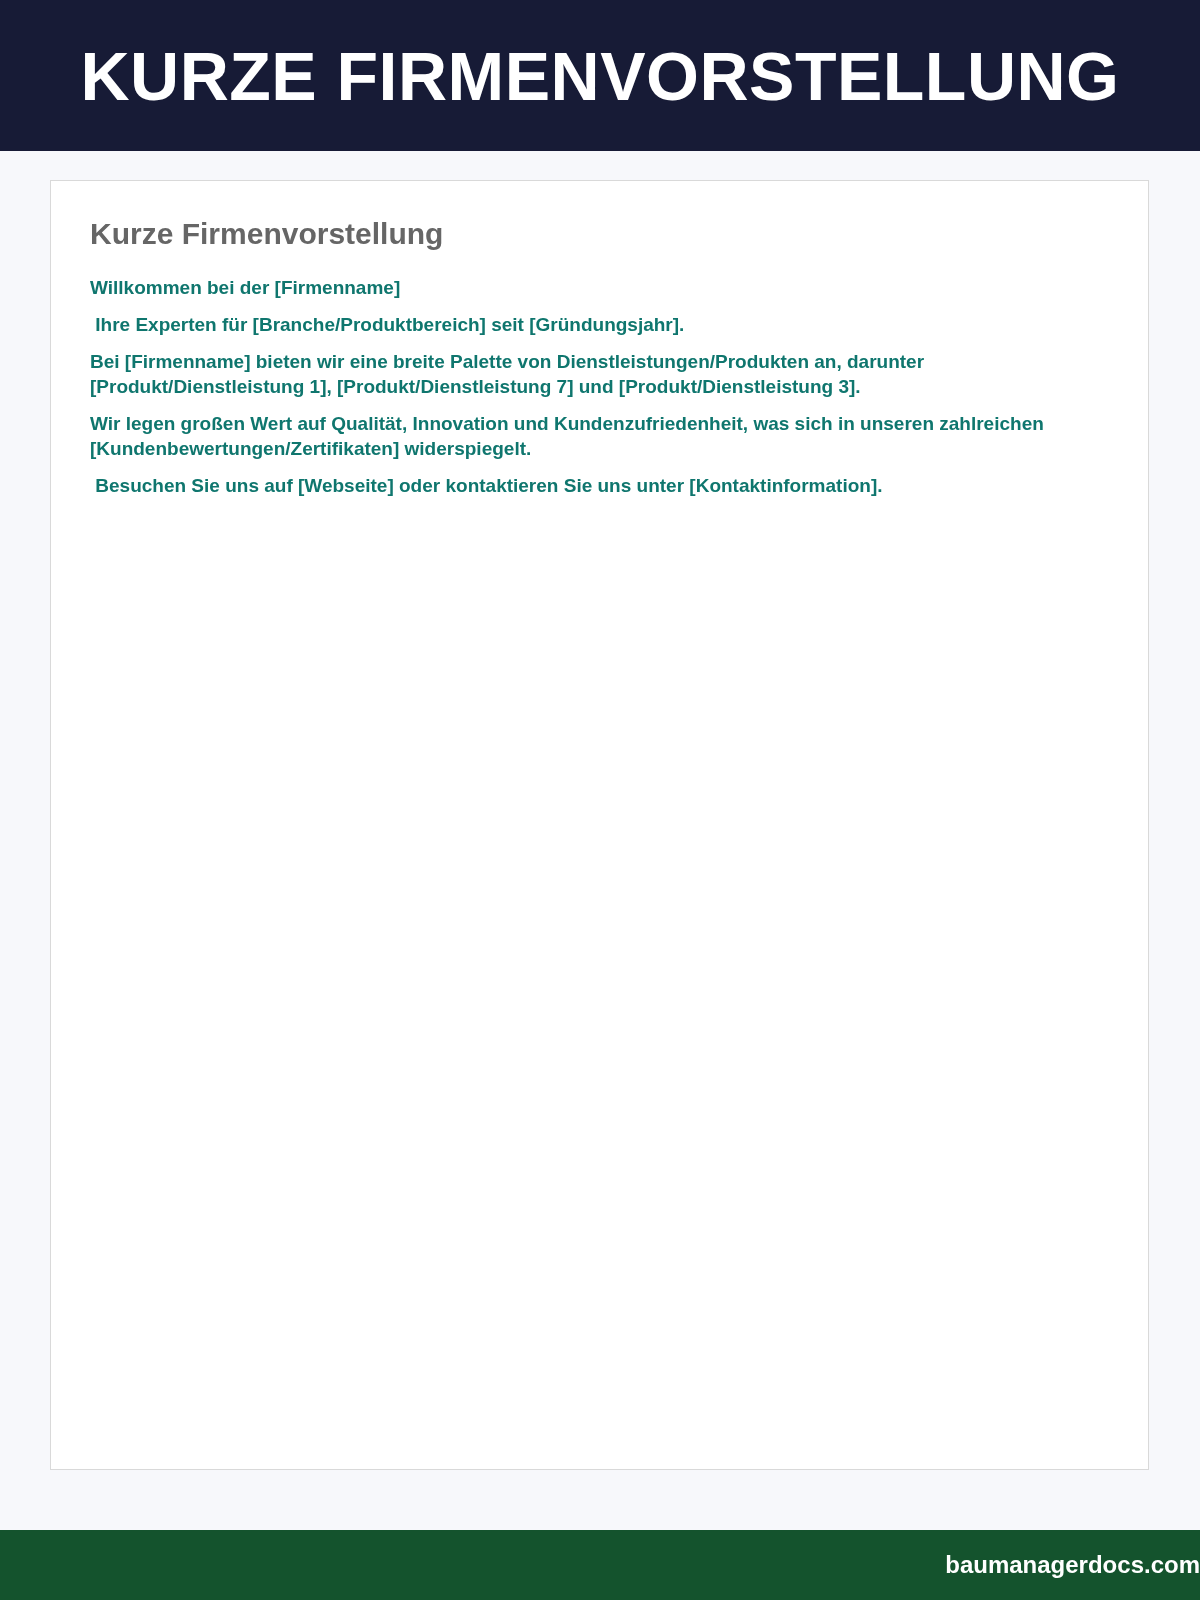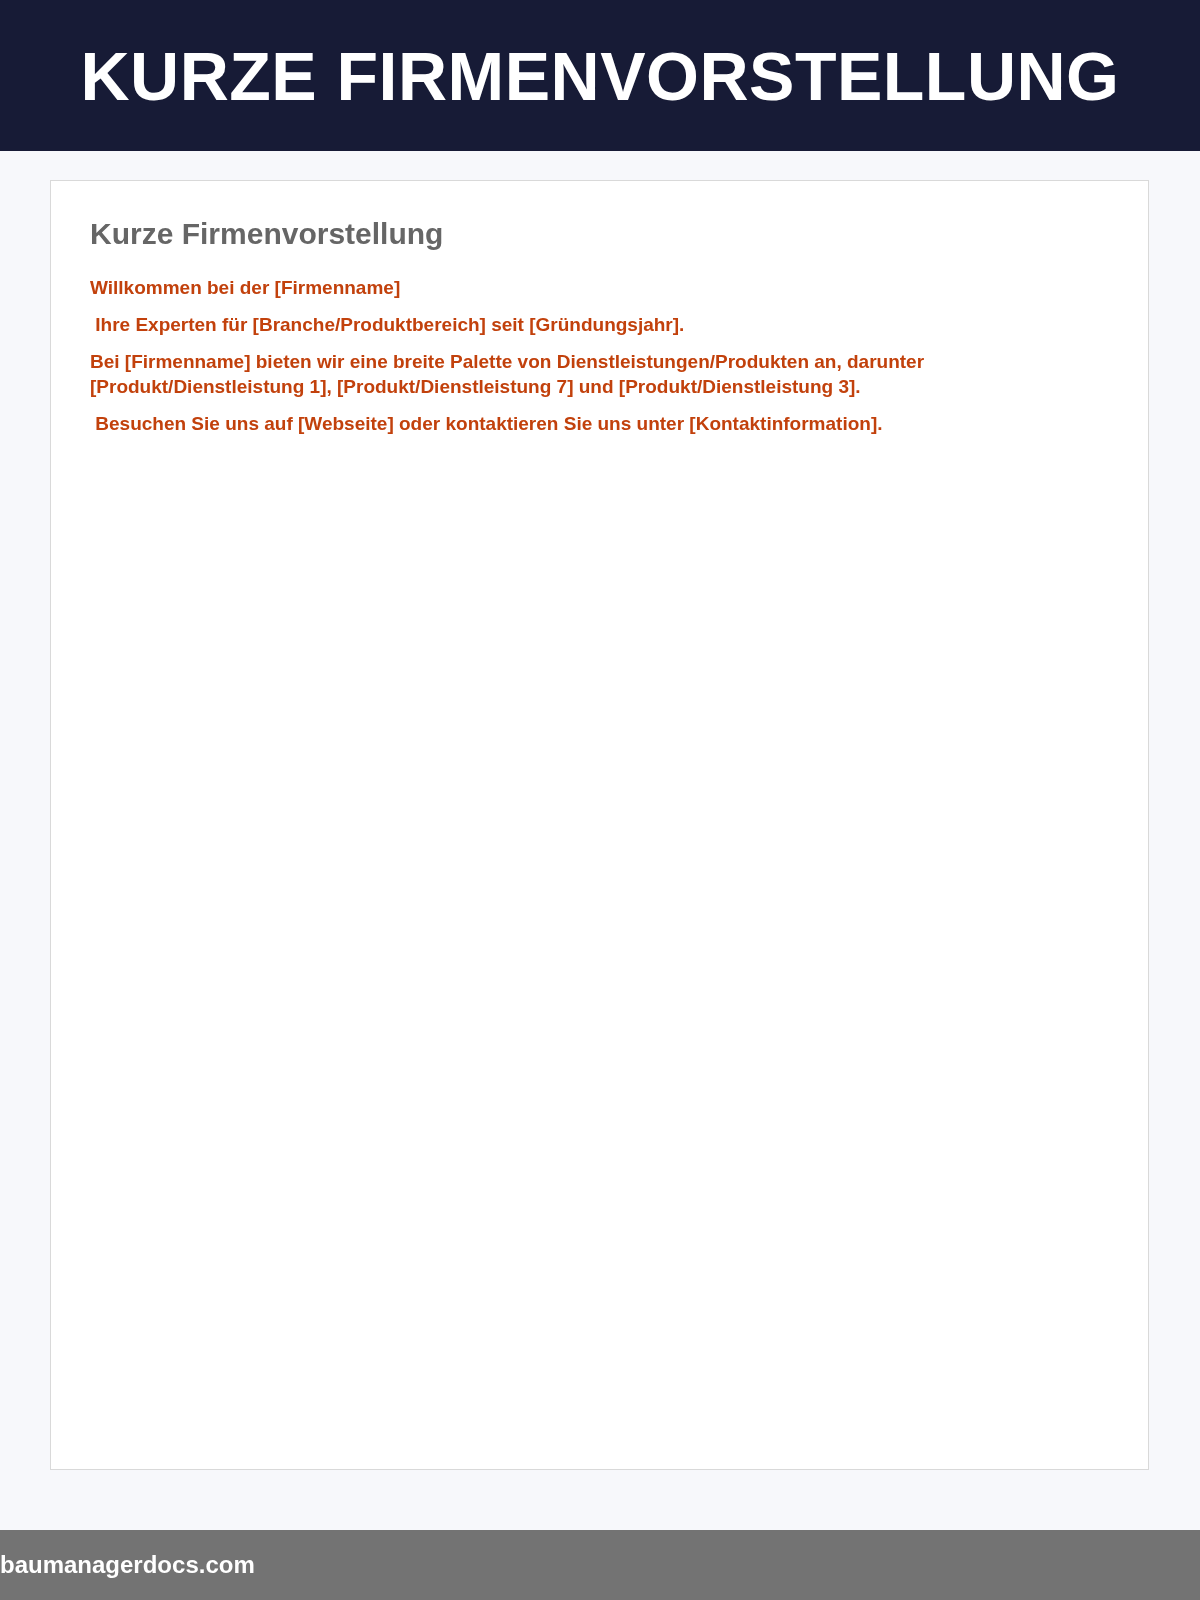--- a/index.html
+++ b/index.html
@@ -24,40 +24,41 @@
     position: absolute; left: 50px; top: 180px;
     width: 1099px; height: 1290px;
     background: #ffffff; border: 1px solid #d9d9d9;
     box-sizing: border-box;
     padding: 36px 39px;
   }
   .card h2 {
     margin: 0 0 24px 0; color: #666666; font-size: 30px; font-weight: bold;
   }
   .card p {
-    margin: 0 0 12px 0; color: #c2410c; font-size: 19px; font-weight: bold;
+    margin: 0 0 12px 0; color: #0f766e; font-size: 19px; font-weight: bold;
     line-height: 25px; white-space: pre-wrap;
   }
   .footer {
     position: absolute; left: 0; top: 1530px; width: 1200px; height: 70px;
-    background: #737373;
-    display: flex; align-items: center; justify-content: flex-start;
+    background: #14532d;
+    display: flex; align-items: center; justify-content: flex-end;
   }
   .footer span { color: #ffffff; font-size: 24px; font-weight: bold; }
 </style>
 </head>
 <body>
 
 <div class="header">
   <h1>KURZE FIRMENVORSTELLUNG</h1>
 </div>
 
 <div class="card">
   <h2>Kurze Firmenvorstellung</h2>
   <p>Willkommen bei der [Firmenname]</p>
   <p> Ihre Experten für [Branche/Produktbereich] seit [Gründungsjahr].</p>
   <p>Bei [Firmenname] bieten wir eine breite Palette von Dienstleistungen/Produkten an, darunter [Produkt/Dienstleistung 1], [Produkt/Dienstleistung 7] und [Produkt/Dienstleistung 3].</p>
+  <p>Wir legen großen Wert auf Qualität, Innovation und Kundenzufriedenheit, was sich in unseren zahlreichen [Kundenbewertungen/Zertifikaten] widerspiegelt.</p>
   <p> Besuchen Sie uns auf [Webseite] oder kontaktieren Sie uns unter [Kontaktinformation].</p>
 </div>
 
 <div class="footer">
   <span>baumanagerdocs.com</span>
 </div>
 
 </body></html>

